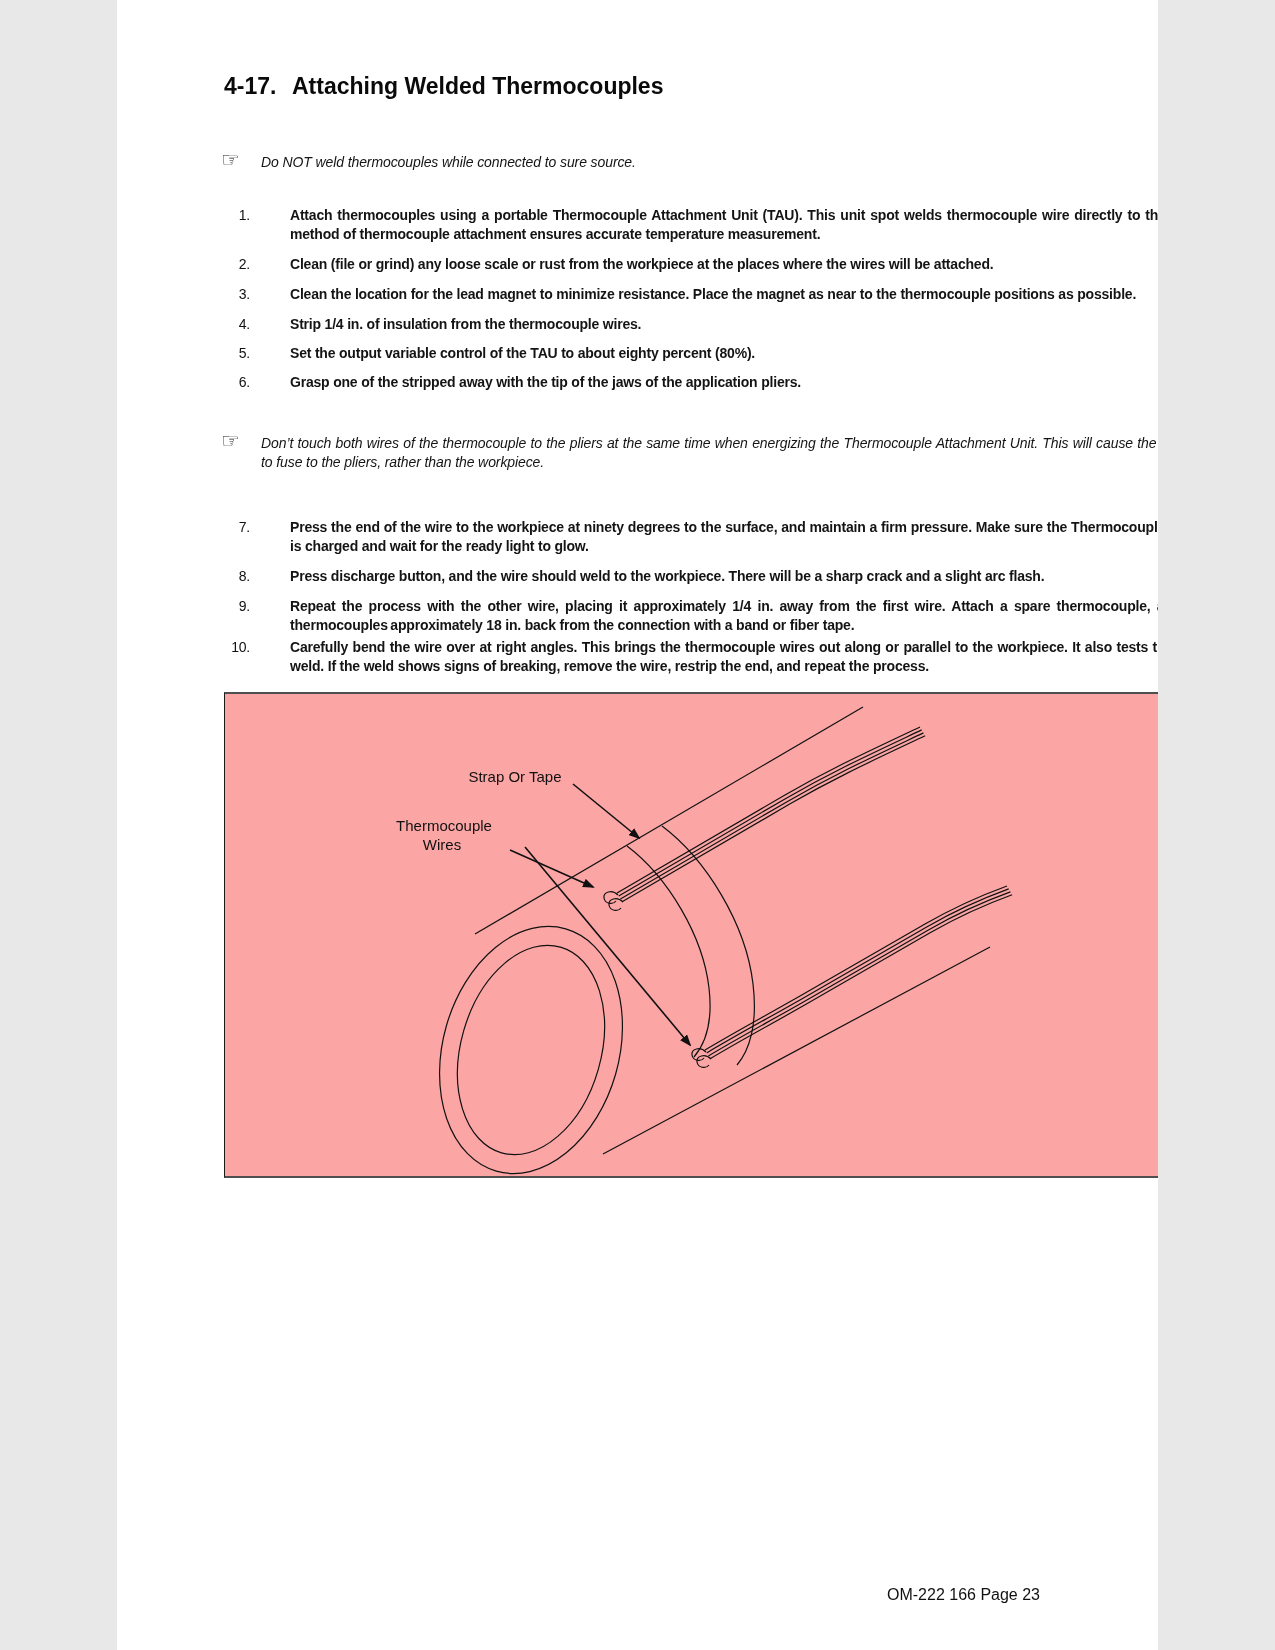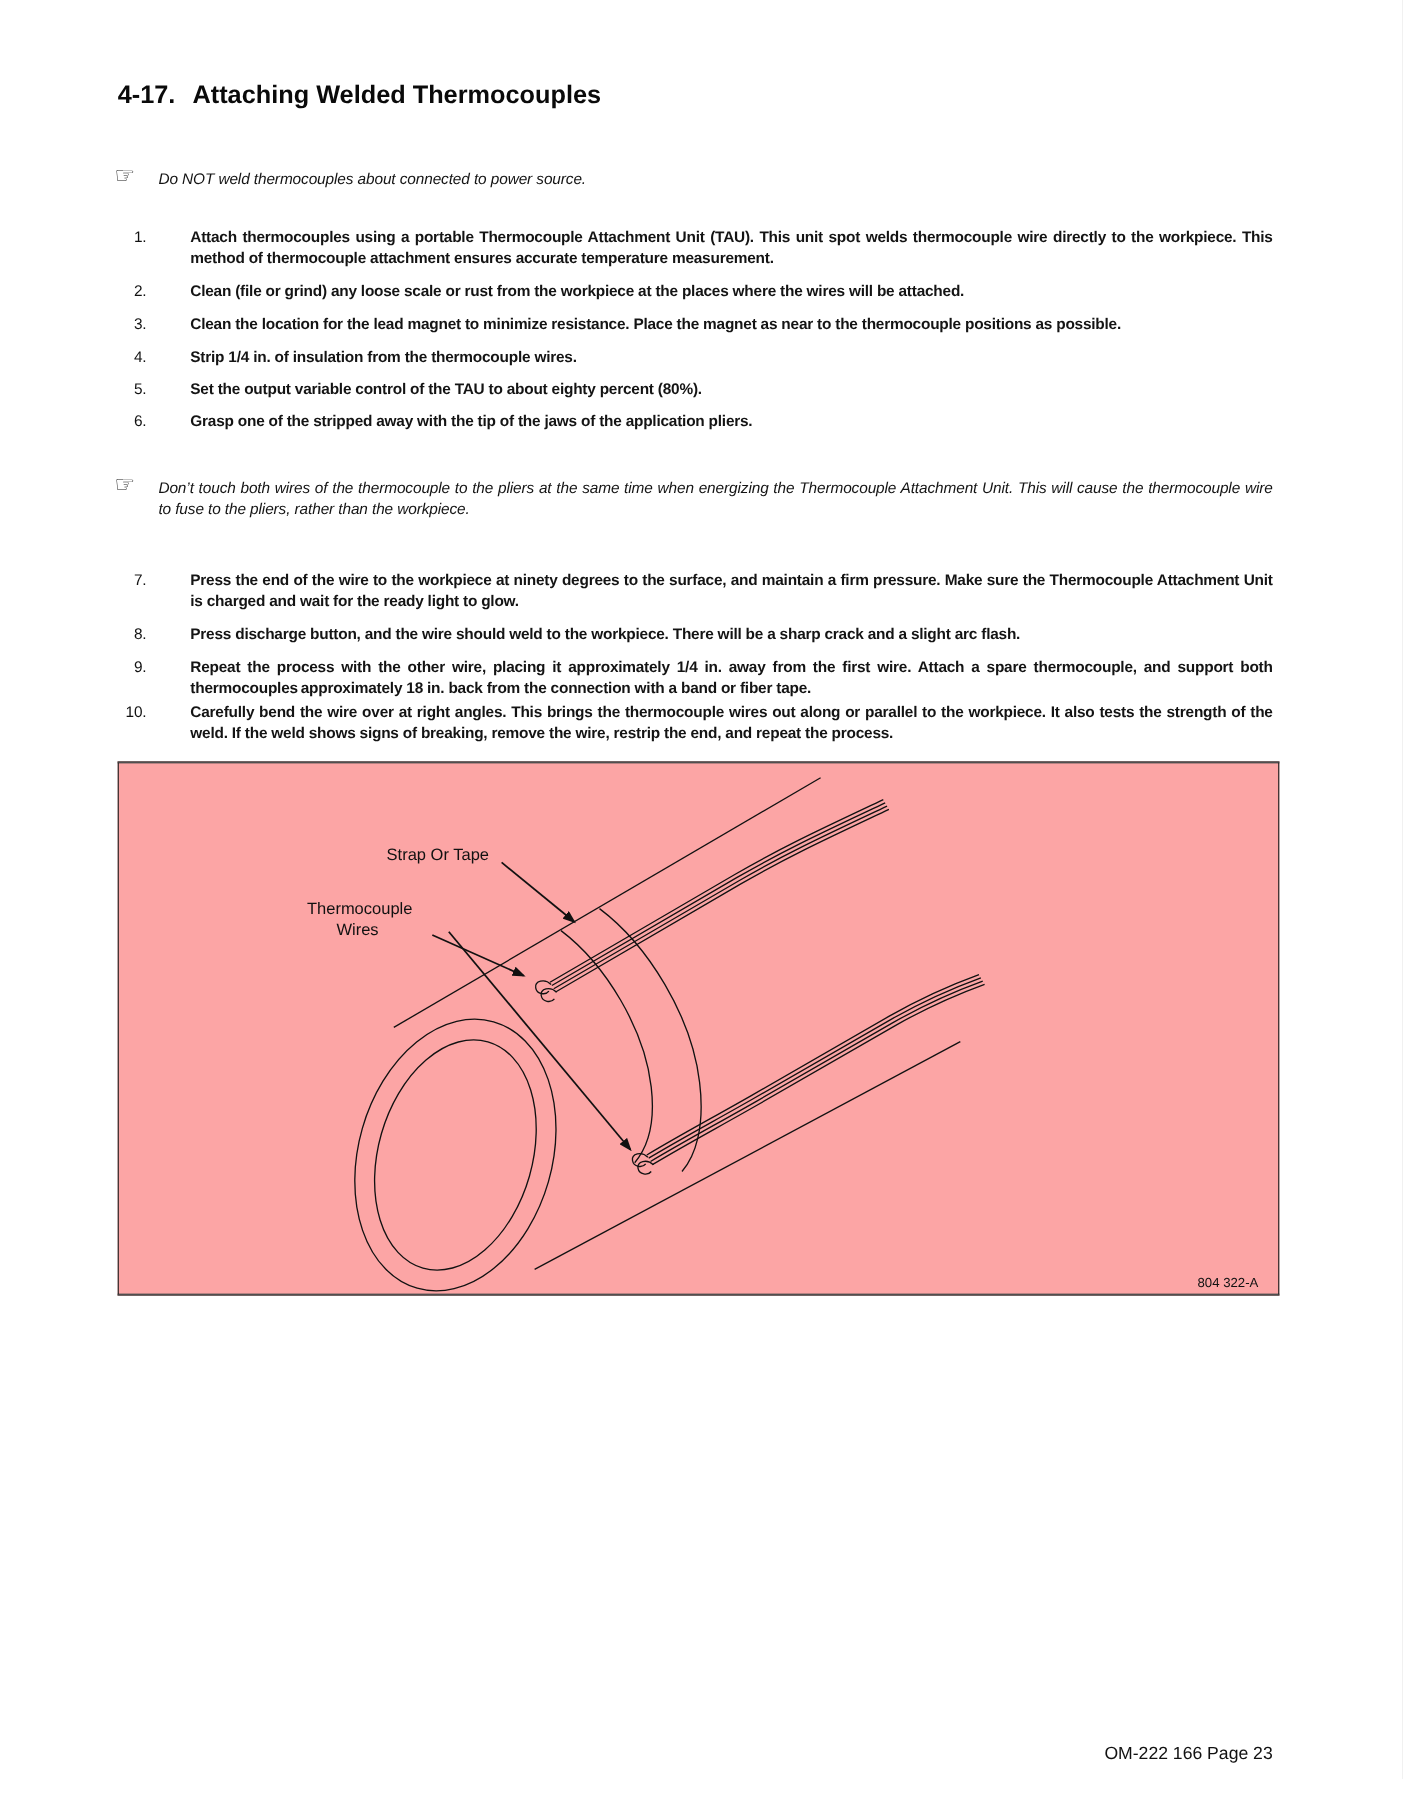--- a/index.html
+++ b/index.html
@@ -1,18 +1,18 @@
 <!DOCTYPE html>
 <html><head>
 <meta charset="utf-8">
 <style>
   html,body{margin:0;padding:0;background:#e8e8e8;}
   .page{
     position:relative;
-    width:1275px;height:1650px;
+    width:1041px;height:1650px;
     margin:0 auto;
     background:#ffffff;
     font-family:"Liberation Sans","DejaVu Sans",sans-serif;
     color:#111;
     overflow:hidden;
   }
   .heading{
     position:absolute;left:107px;top:72px;margin:0;
     font-size:23px;font-weight:bold;line-height:28px;color:#0a0a0a;
     white-space:nowrap;letter-spacing:0;
@@ -64,21 +64,21 @@
 </style>
 </head>
 <body>
 
 <div class="page">
 
   <h1 class="heading"><span class="hnum">4-17.</span><span>Attaching Welded Thermocouples</span></h1>
 
   <div class="note" style="top:153px">
     <span class="hand">☞</span>
-    <span>Do NOT weld thermocouples about connected to power source.</span>
+    <span>Do NOT weld thermocouples while connected to sure source.</span>
   </div>
 
   <div class="steps part1" style="top:206px">
     <div class="step">
       <div class="num">1.</div>
       <div class="txt">Attach thermocouples using a portable Thermocouple Attachment Unit (TAU). This unit spot welds thermocouple wire directly to the workpiece. This method of thermocouple attachment ensures accurate temperature measurement.</div>
     </div>
     <div class="step">
       <div class="num">2.</div>
       <div class="txt">Clean (file or grind) any loose scale or rust from the workpiece at the places where the wires will be attached.</div>

